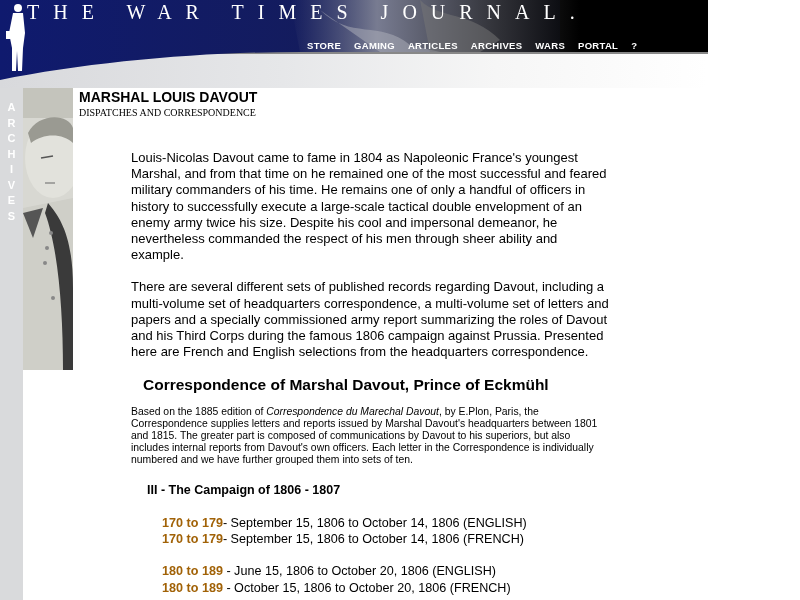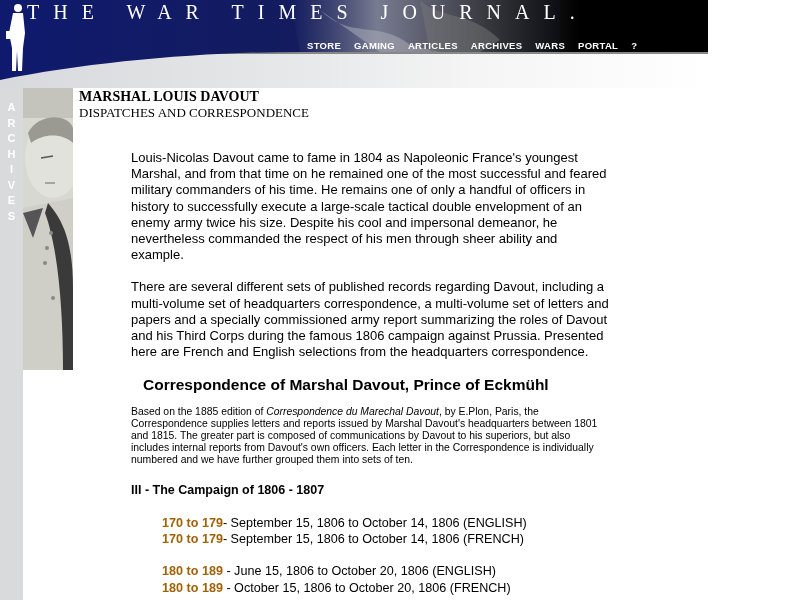--- a/index.html
+++ b/index.html
@@ -48,37 +48,37 @@
       position: absolute; left: 0; top: 100px; width: 23px;
       text-align: center; color: #ffffff; font-size: 11px; font-weight: bold;
       line-height: 15.5px; font-family: "Liberation Sans", sans-serif;
     }
     .portrait {
       position: absolute; left: 23px; top: 88px; width: 50px; height: 282px;
     }
     
     .title-block { position: absolute; left: 79px; top: 89px; }
     .page-title {
-      font-family: Liberation Serif, serif; font-weight: bold;
+      font-family: Liberation Sans, sans-serif; font-weight: bold;
       font-size: 14px; margin: 0; line-height: 16px;
     }
     .page-subtitle {
-      font-family: "Liberation Serif", serif; font-size: 13px; line-height: 15px;
+      font-family: "Liberation Serif", serif; font-size: 10px; line-height: 15px;
     }
     
     .content {
       position: absolute; left: 131px; top: 150px; width: 480px;
       font-size: 13px; line-height: 16.2px;
     }
     .content p { margin: 0 0 16px 0; }
     .section-title {
       font-weight: bold; font-size: 15.5px; margin: 12px; line-height: 18px;
     }
     .small-text { font-size: 10.4px; line-height: 12px; margin: 1px 0 0 0; width: 480px; }
-    .campaign-title { font-weight: bold; font-size: 12.5px; margin: 12px 0 16px 0; }
+    .campaign-title { font-weight: bold; font-size: 12.5px; margin: 12px 0 16px 16px; }
     .entries { margin-left: 31px; font-size: 12.6px; line-height: 16.3px; }
     .entry-group { margin-bottom: 16px; }
     .entries a { color: #a16207; font-weight: bold; text-decoration: none; cursor: pointer; }
   </style>
 </head>
 <body>
 
 <div class="header">
   <div class="header-black"></div>
   <svg class="header-art" width="800" height="88" viewBox="0 0 800 88">

